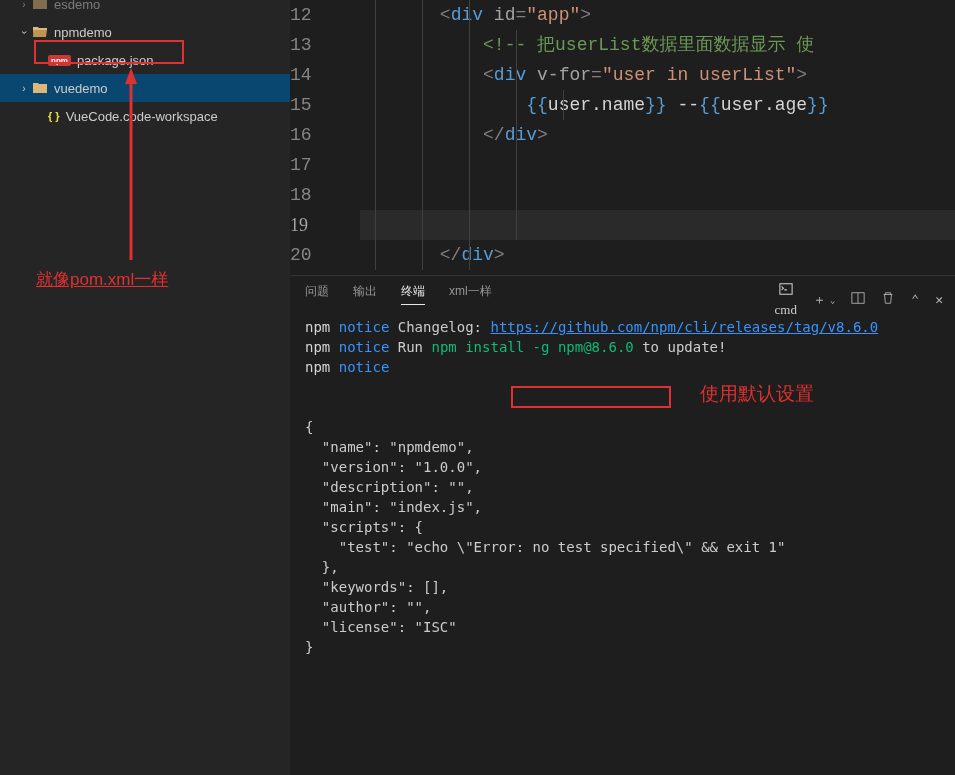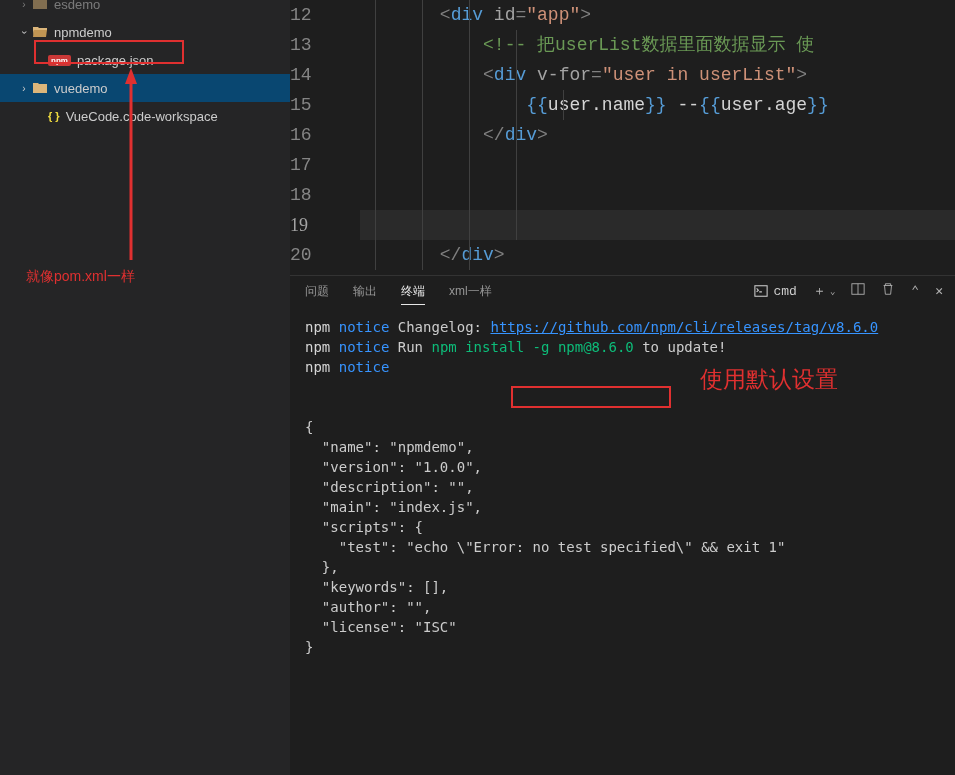--- a/index.html
+++ b/index.html
@@ -73,25 +73,26 @@
       position: absolute;
     }
     .annotation-arrow {
       position: absolute;
       left: 125px;
       top: 60px;
       pointer-events: none;
     }
     .annotation-text {
       position: absolute;
-      left: 26px;
+      left: 36px;
       top: 268px;
       color: #e03030;
-      font-size: 14px;
+      font-size: 17px;
       font-family: "Microsoft YaHei", sans-serif;
+      text-decoration: underline;
     }
     .main {
       flex: 1;
       display: flex;
       flex-direction: column;
       background: #1e1e1e;
       position: relative;
     }
     .editor {
       flex: 0 0 275px;
@@ -172,21 +173,22 @@
       display: flex;
       align-items: center;
       gap: 16px;
       color: #cccccc;
       font-size: 13px;
     }
     .cmd-box {
       display: flex;
       align-items: center;
       gap: 6px;
-      font-family: Liberation Mono, monospace;
+      font-family: Liberation Serif, serif;
+      flex-direction: column;
     }
     .terminal {
       flex: 1;
       padding: 6px 15px;
       font-size: 14px;
       line-height: 20px;
       overflow: hidden;
       font-family: "Consolas", monospace;
       position: relative;
     }
@@ -199,23 +201,23 @@
       border: 2px solid #e03030;
       position: absolute;
       left: 221px;
       top: 75px;
       width: 160px;
       height: 22px;
     }
     .annotation-text-2 {
       position: absolute;
       left: 410px;
-      top: 58px;
+      top: 73px;
       color: #e03030;
-      font-size: 23px;
+      font-size: 19px;
       font-family: "Microsoft YaHei", sans-serif;
     }
     .action-icon { cursor: pointer; opacity: 0.85; }
   </style>
 </head>
 <body>
 
 <div class="sidebar">
   <div class="tree-item indent-1" style="margin-top:-10px; opacity:0.5;">
     <span class="chevron">›</span>

